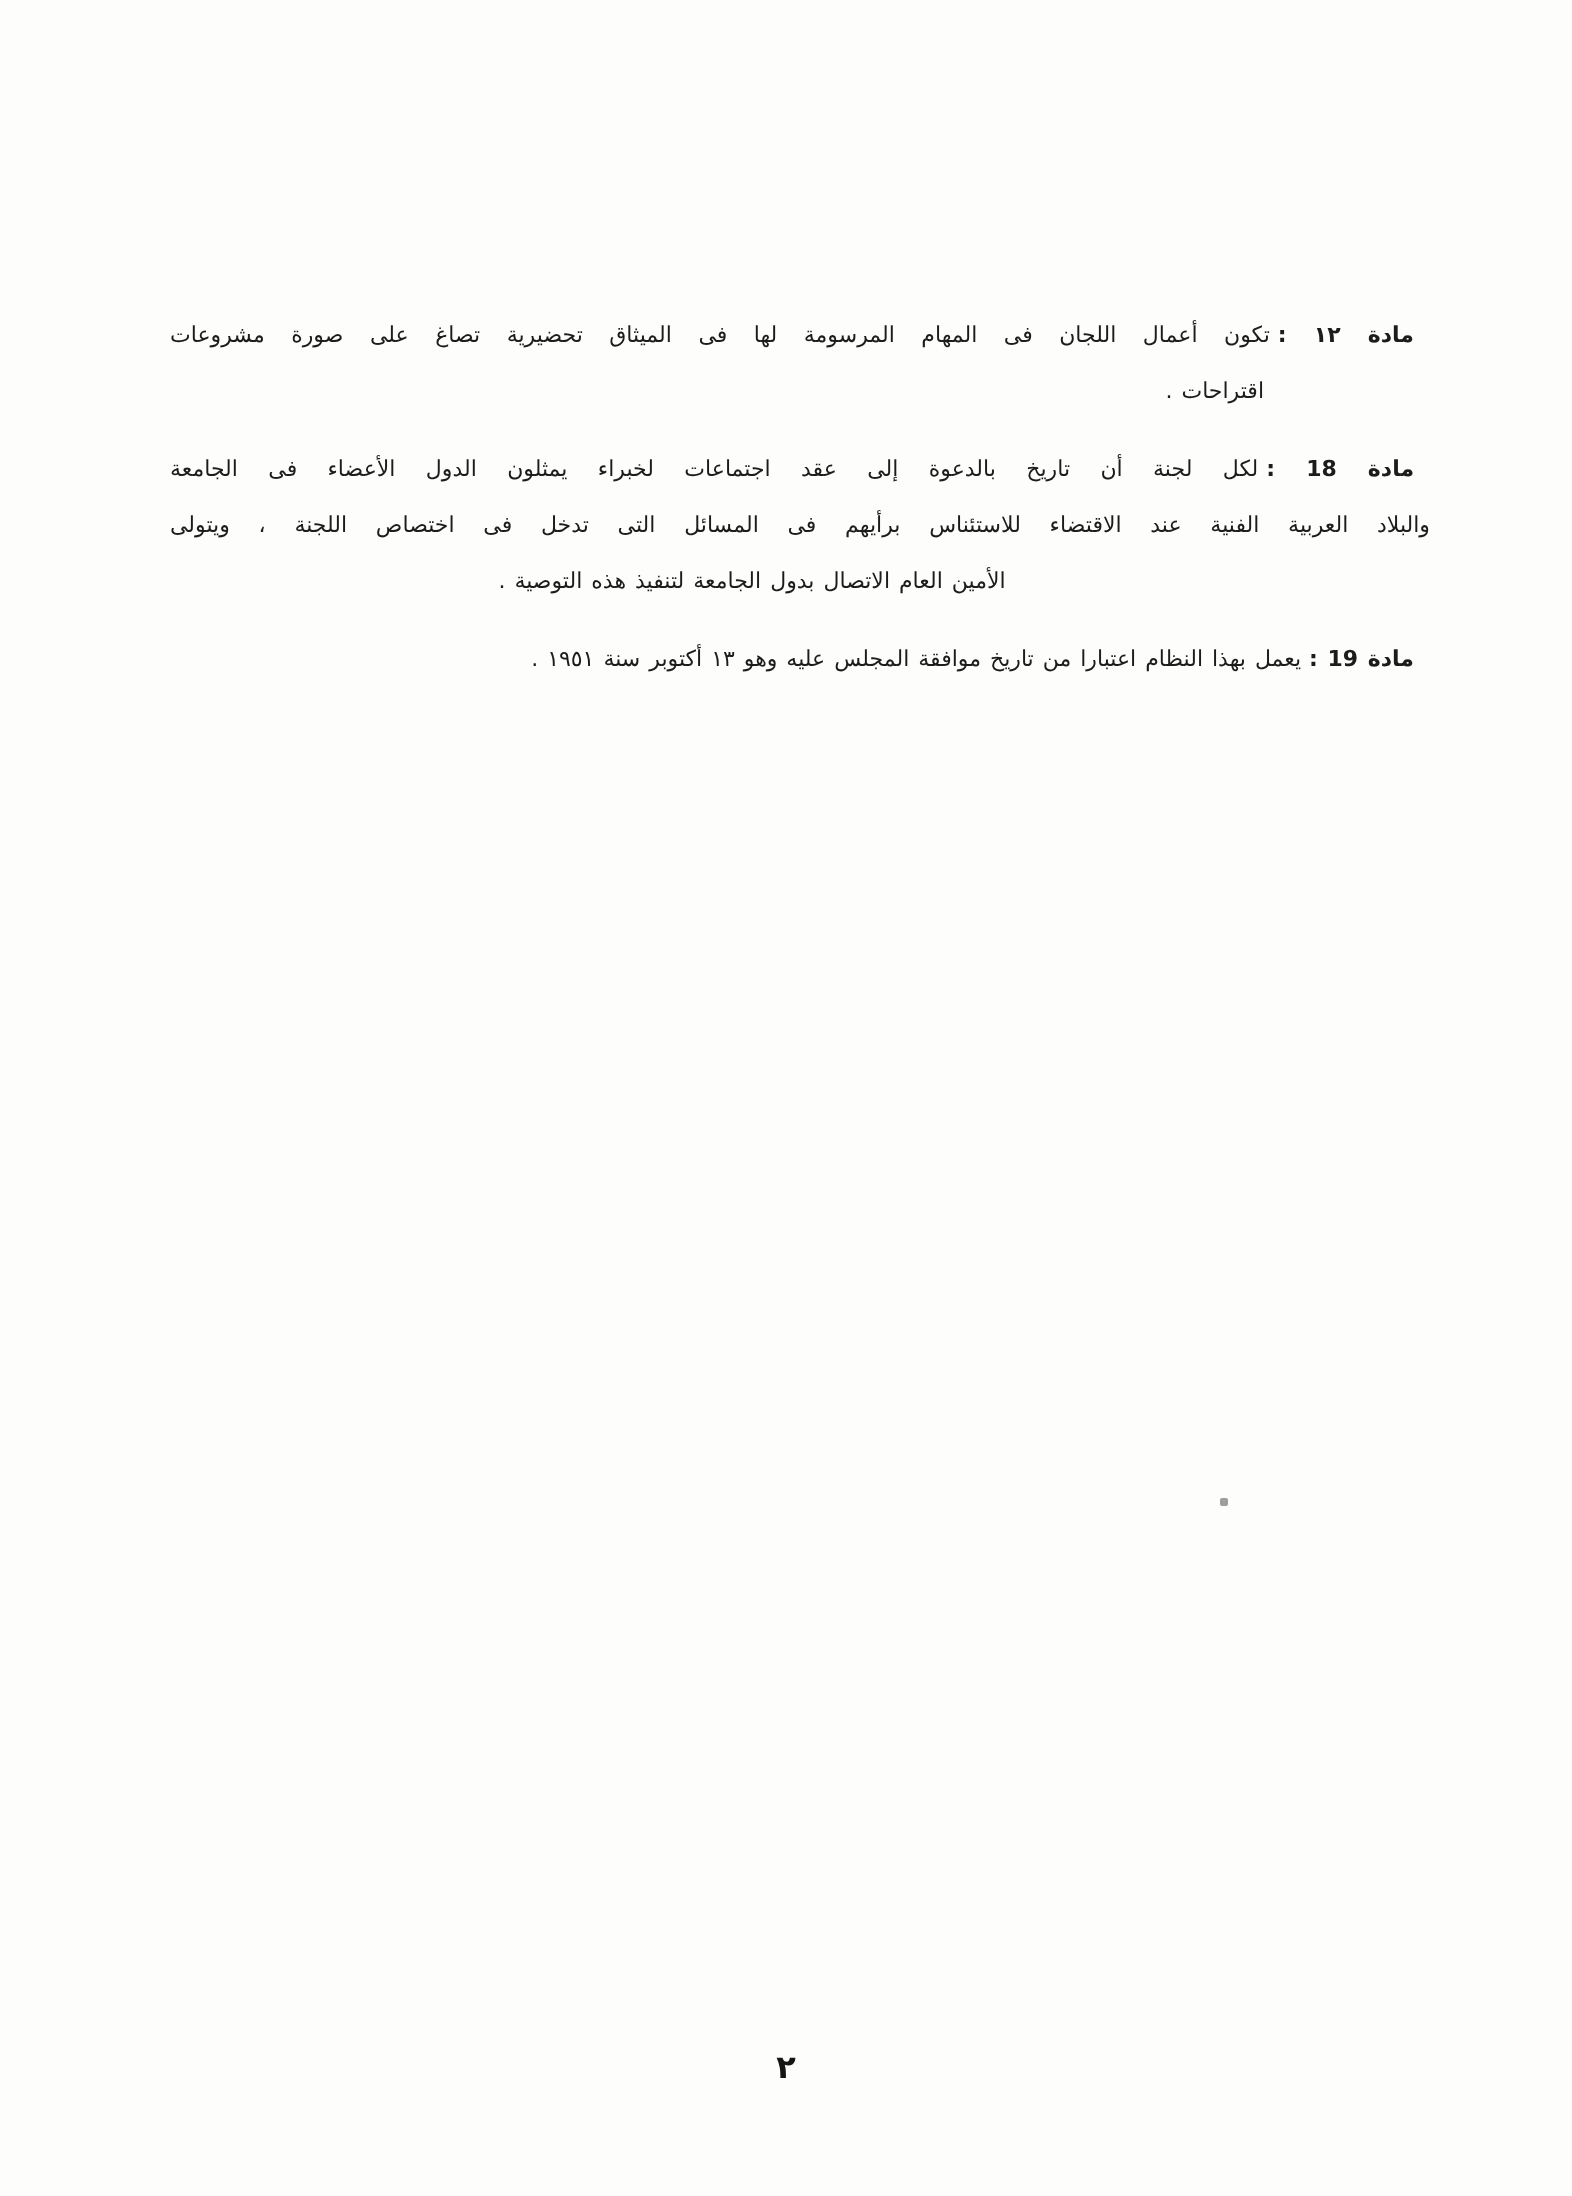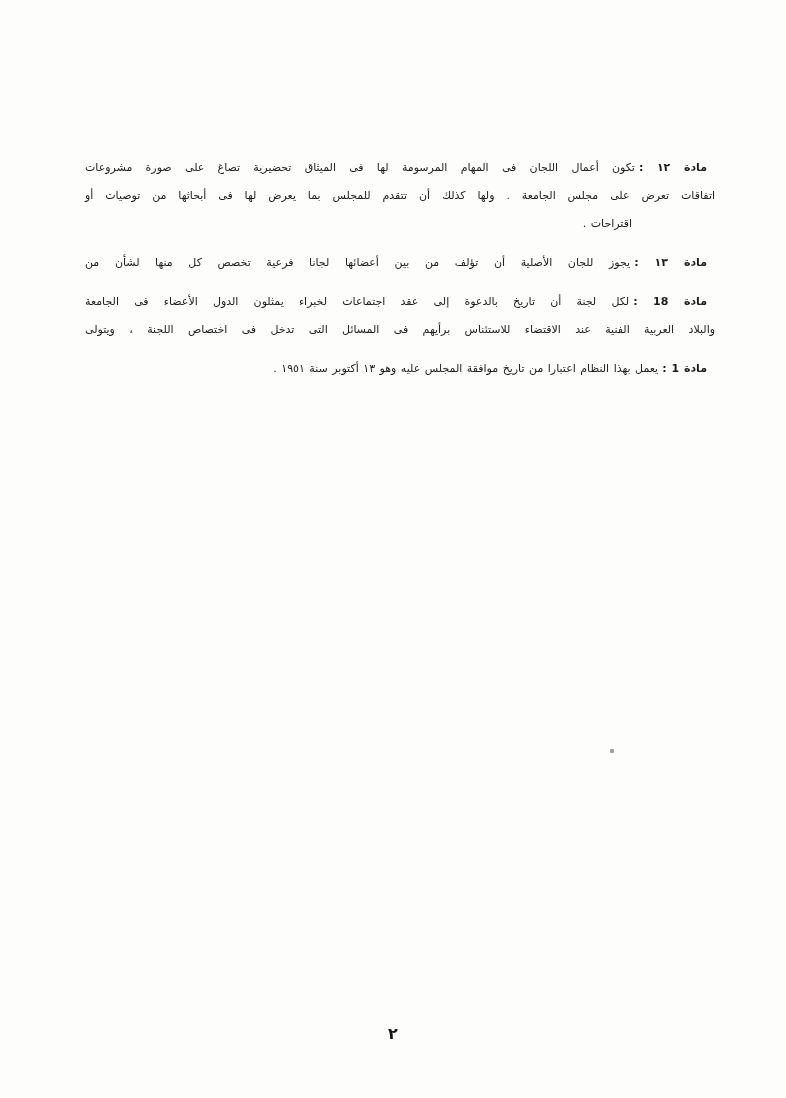--- a/index.html
+++ b/index.html
@@ -87,35 +87,34 @@
 </style>
 </head>
 <body>
 
 <div class="page">
 
   <main class="text-block">
 
     <section class="article">
       <p class="line l-full l-first"><span class="article-label">مادة ١٢ :</span><span>تكون أعمال اللجان فى المهام المرسومة لها فى الميثاق تحضيرية تصاغ على صورة مشروعات</span></p>
-      <p class="line l-full">اتفاقات تعرض على مجلس الجامعة . ولها كذلك أن تتقدم للمجلس بما يعرض لها فى أبحاثها من توصيات أو</p>
       <p class="line l-right-ind">اقتراحات .</p>
     </section>
 
     <section class="article">
-      <p class="line l-full l-first"><span class="article-label">مادة ١٣ :</span><span>يجوز للجان الأصلية أن تؤلف من بين أعضائها لجانا فرعية تخصص كل منها لشأن من</span></p>
     </section>
 
     <section class="article">
       <p class="line l-full l-first"><span class="article-label">مادة 18 :</span><span>لكل لجنة أن تاريخ بالدعوة إلى عقد اجتماعات لخبراء يمثلون الدول الأعضاء فى الجامعة</span></p>
       <p class="line l-full">والبلاد العربية الفنية عند الاقتضاء للاستئناس برأيهم فى المسائل التى تدخل فى اختصاص اللجنة ، ويتولى</p>
+      <p class="line l-center">الأمين العام الاتصال بدول الجامعة لتنفيذ هذه التوصية .</p>
     </section>
 
     <section class="article">
-      <p class="line l-right l-first"><span class="article-label">مادة 1 :</span><span>يعمل بهذا النظام اعتبارا من تاريخ موافقة المجلس عليه وهو ١٣ أكتوبر سنة ١٩٥١ .</span></p>
+      <p class="line l-right l-first"><span class="article-label">مادة 19 :</span><span>يعمل بهذا النظام اعتبارا من تاريخ موافقة المجلس عليه وهو ١٣ أكتوبر سنة ١٩٥١ .</span></p>
     </section>
 
   </main>
 
   <div class="scan-speck"></div>
 
   <div class="page-number">٢</div>
 
 </div>
 

